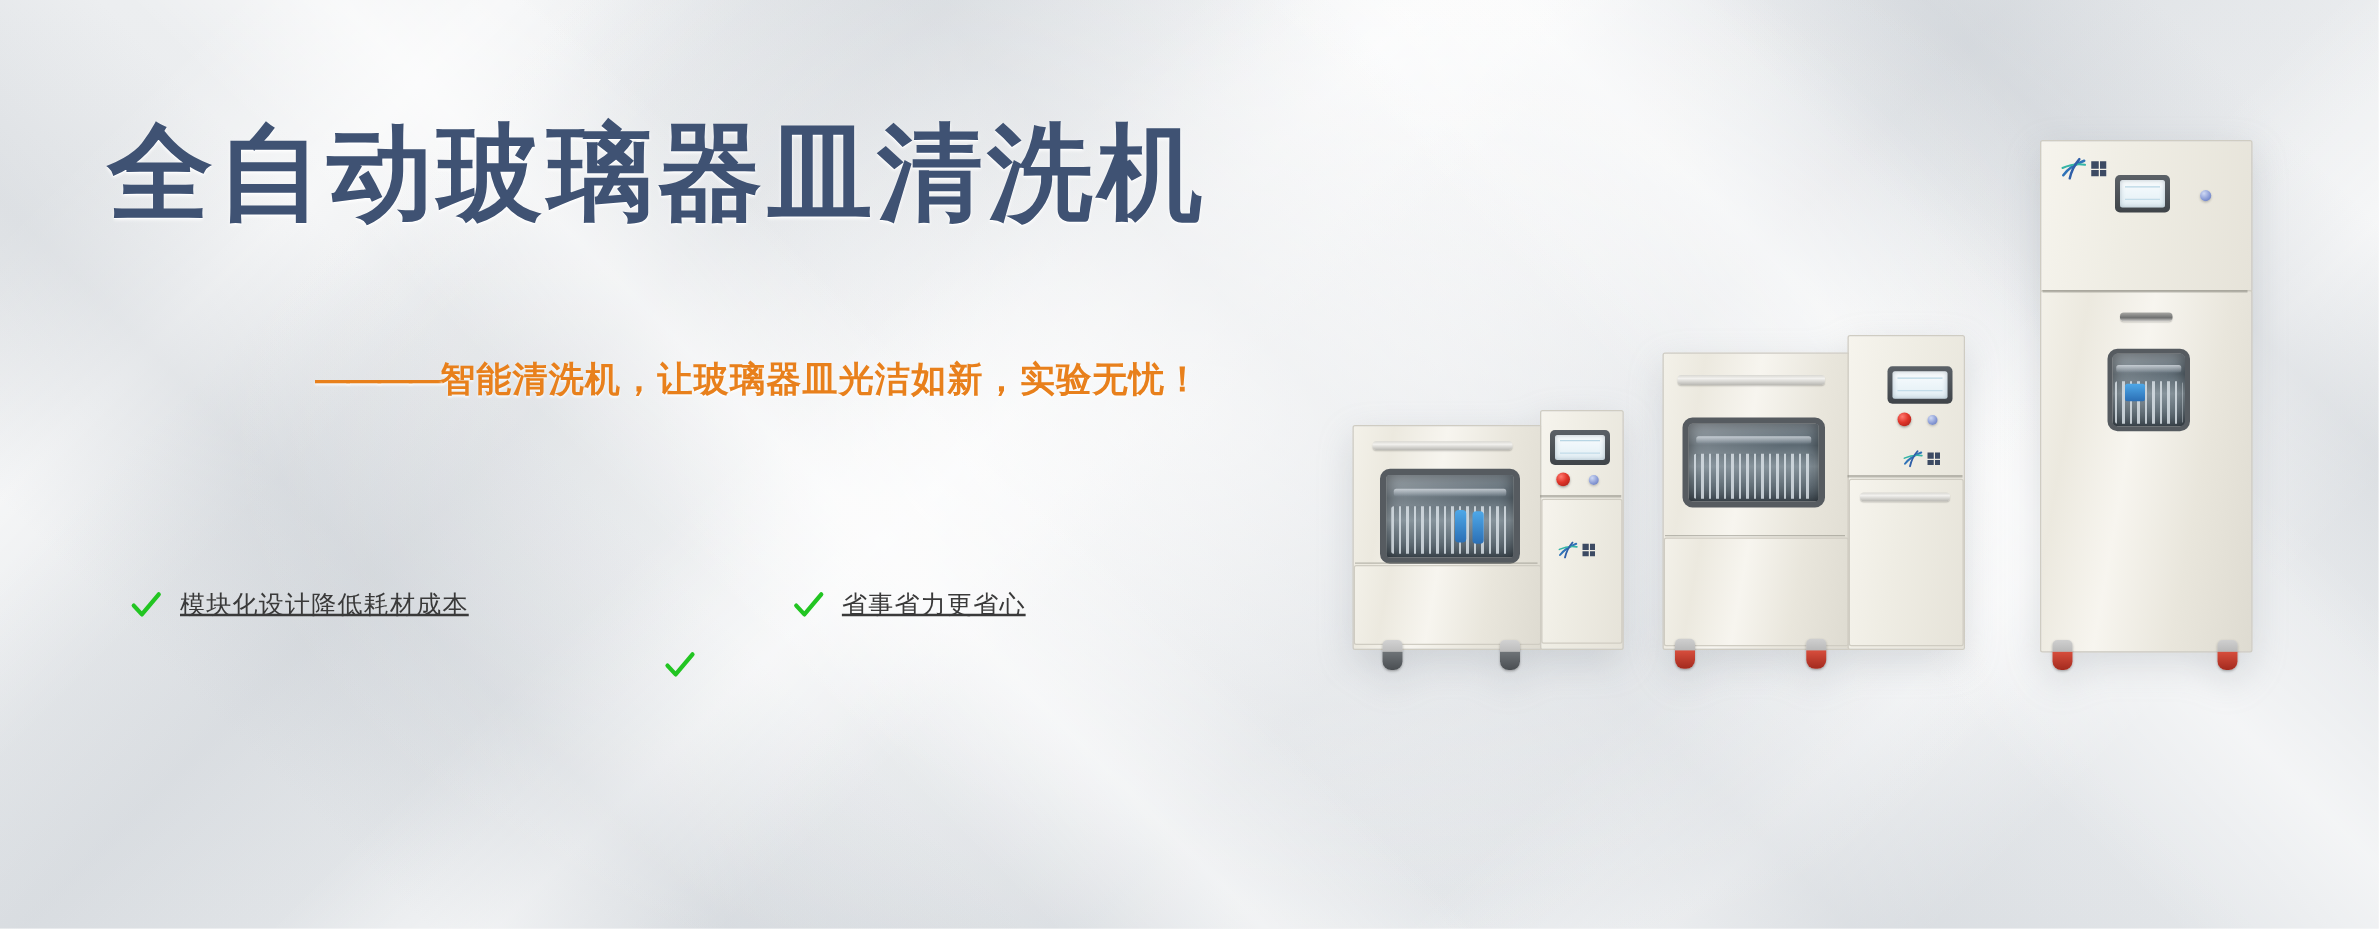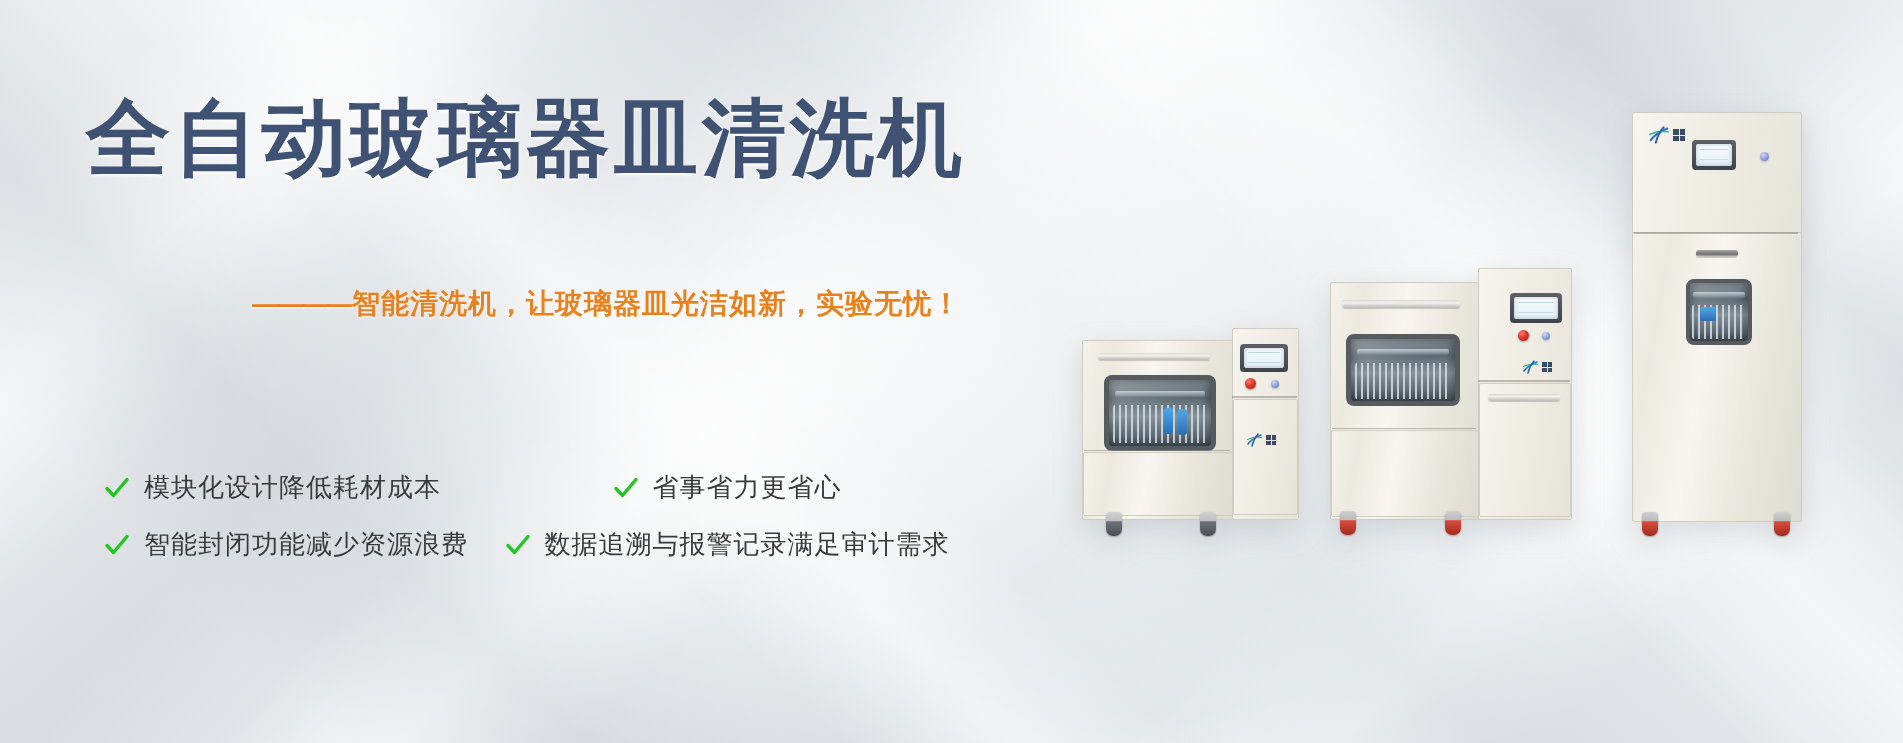--- a/index.html
+++ b/index.html
@@ -103,25 +103,26 @@
   .feature-cell.col1 { width: 366px; flex: 0 0 366px; }
   .feature-cell.col2 { flex: 1 1 auto; justify-content: center; }
 
   .check-icon {
     flex: 0 0 auto;
     width: 26px;
     height: 26px;
     display: block;
   }
   .feature-label {
-    font-size: 26px;
+    font-size: 20px;
     color: #3a3a3a;
     letter-spacing: 1px;
     white-space: nowrap;
     font-family: "DejaVu Sans", "Liberation Sans", sans-serif;
+    text-decoration: underline;
   }
 
   
   .products {
     position: absolute;
     left: 1080px; top: 0;
     width: 823px; height: 743px;
   }
 
   .machine {
@@ -281,31 +282,24 @@
         </div>
         <div class="feature-cell col2">
           <svg class="check-icon" viewBox="0 0 26 26">
             <path d="M3 13.5 L9.5 20.5 L23 4.5" fill="none" stroke="#22c522" stroke-width="3.4" stroke-linecap="round" stroke-linejoin="round"></path>
           </svg>
           <span class="feature-label">省事省力更省心</span>
         </div>
       </div>
 
       <div class="feature-row">
-        <div class="feature-cell col1">
-          <svg class="check-icon" viewBox="0 0 26 26">
-            <path d="M3 13.5 L9.5 20.5 L23 4.5" fill="none" stroke="#22c522" stroke-width="3.4" stroke-linecap="round" stroke-linejoin="round"></path>
-          </svg>
-          <span class="feature-label">智能封闭功能减少资源浪费</span>
-        </div>
         <div class="feature-cell col2">
           <svg class="check-icon" viewBox="0 0 26 26">
             <path d="M3 13.5 L9.5 20.5 L23 4.5" fill="none" stroke="#22c522" stroke-width="3.4" stroke-linecap="round" stroke-linejoin="round"></path>
           </svg>
-          <span class="feature-label">数据追溯与报警记录满足审计需求</span>
         </div>
       </div>
 
     </div>
   </div>
 
   <div class="products">
 
     <div class="machine" style="left:2px; top:328px; width:215px; height:190px;">
 

